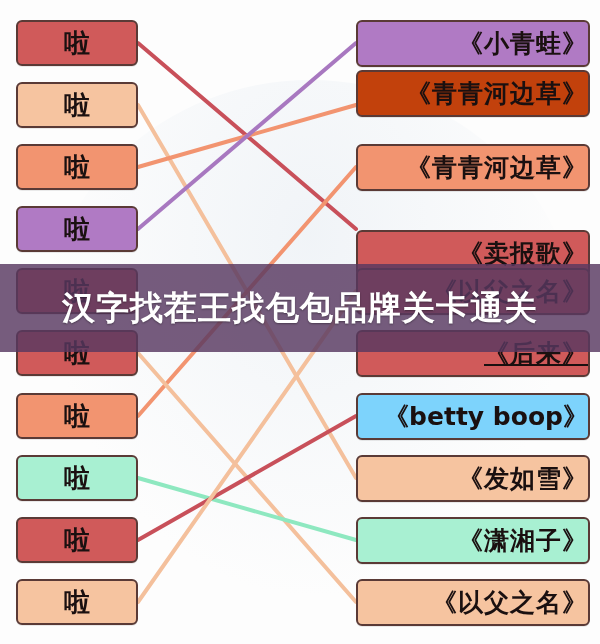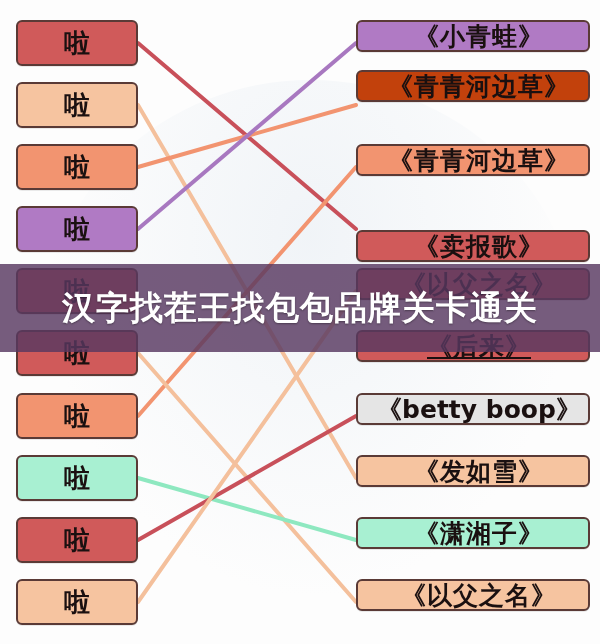--- a/index.html
+++ b/index.html
@@ -44,22 +44,22 @@
     .left-box {
       left: 16px;
       width: 122px;
       height: 46px;
       justify-content: center;
       font-size: 26px;
     }
     .right-box {
       left: 356px;
       width: 234px;
-      height: 32px;
-      justify-content: center;
+      height: 47px;
+      justify-content: flex-end;
       padding-left: 12px;
       font-size: 25px;
       letter-spacing: 1px;
     }
     .right-box.latin {
       font-family: "DejaVu Sans", "Liberation Sans", sans-serif;
       font-size: 25px;
       letter-spacing: 0;
     }
     .banner {
@@ -145,21 +145,21 @@
       </div>
       <div class="box right-box" style="top: 206px; background: rgb(208, 90, 90); margin-top: 24px;">
         <span>《卖报歌》</span>
       </div>
       <div class="box right-box" style="top: 268px; background: rgb(208, 90, 90);">
         <span>《以父之名》</span>
       </div>
       <div class="box right-box" style="top: 330px; background: rgb(208, 90, 90); text-decoration: underline;">
         <span>《后来》</span>
       </div>
-      <div class="box right-box latin" style="top: 393px; background: #e5e5e5;">
+      <div class="box right-box latin" style="top: 393px; background: #7dd3fc;">
         <span>《betty boop》</span>
       </div>
       <div class="box right-box" style="top: 455px; background: rgb(246, 196, 160);">
         <span>《发如雪》</span>
       </div>
       <div class="box right-box" style="top: 517px; background: rgb(168, 240, 210);">
         <span>《潇湘子》</span>
       </div>
       <div class="box right-box" style="top: 579px; background: rgb(246, 196, 160);">
         <span>《以父之名》</span>

